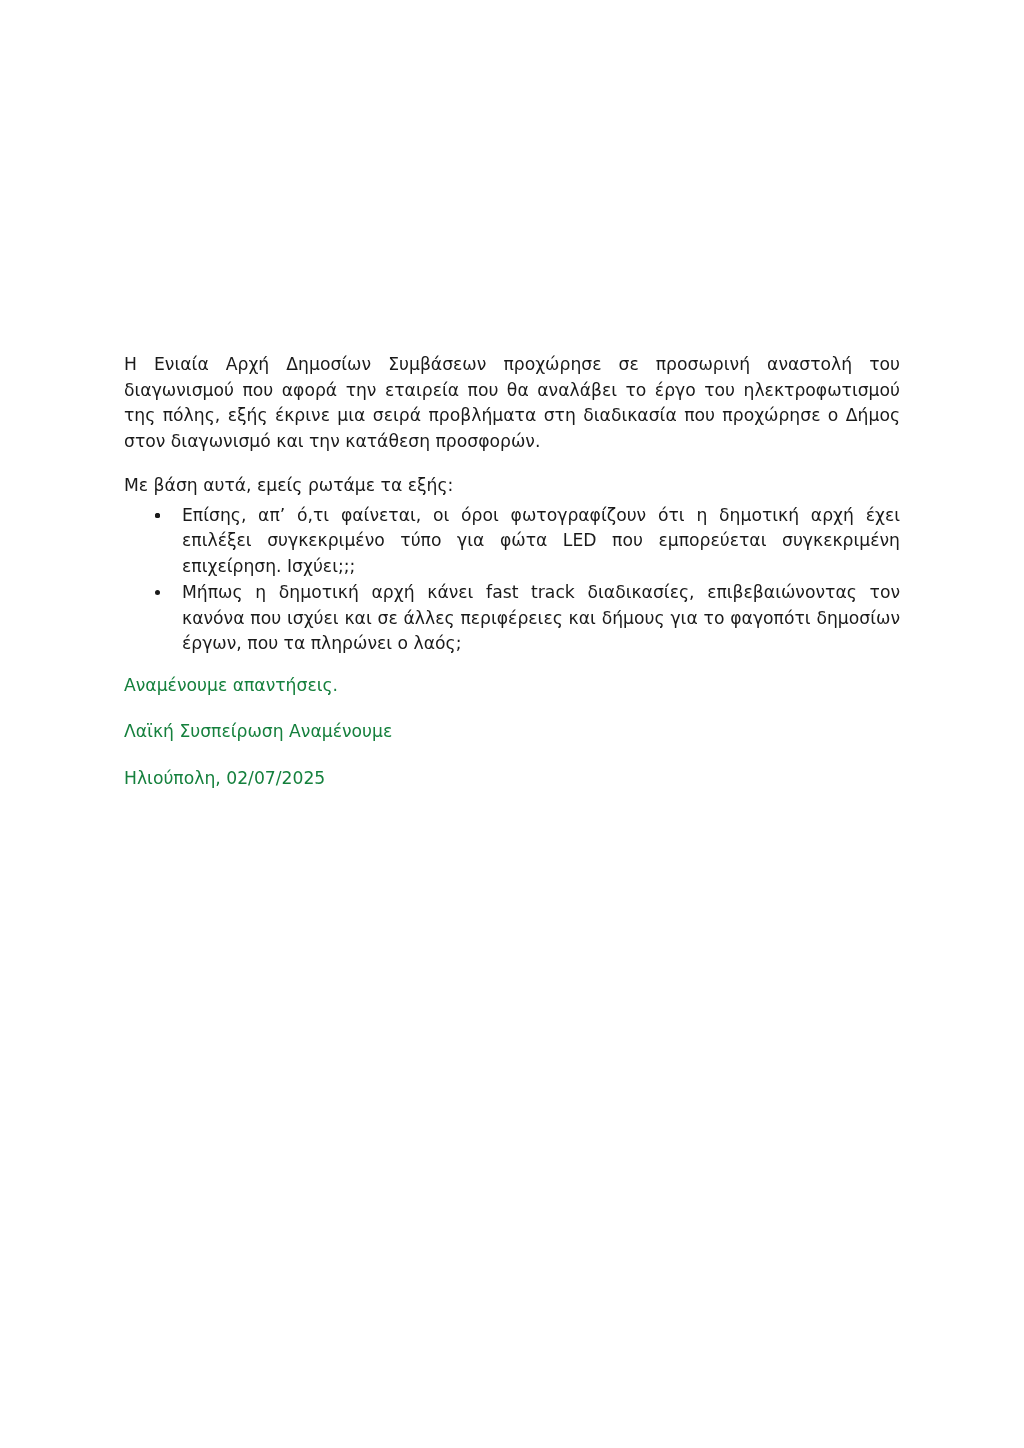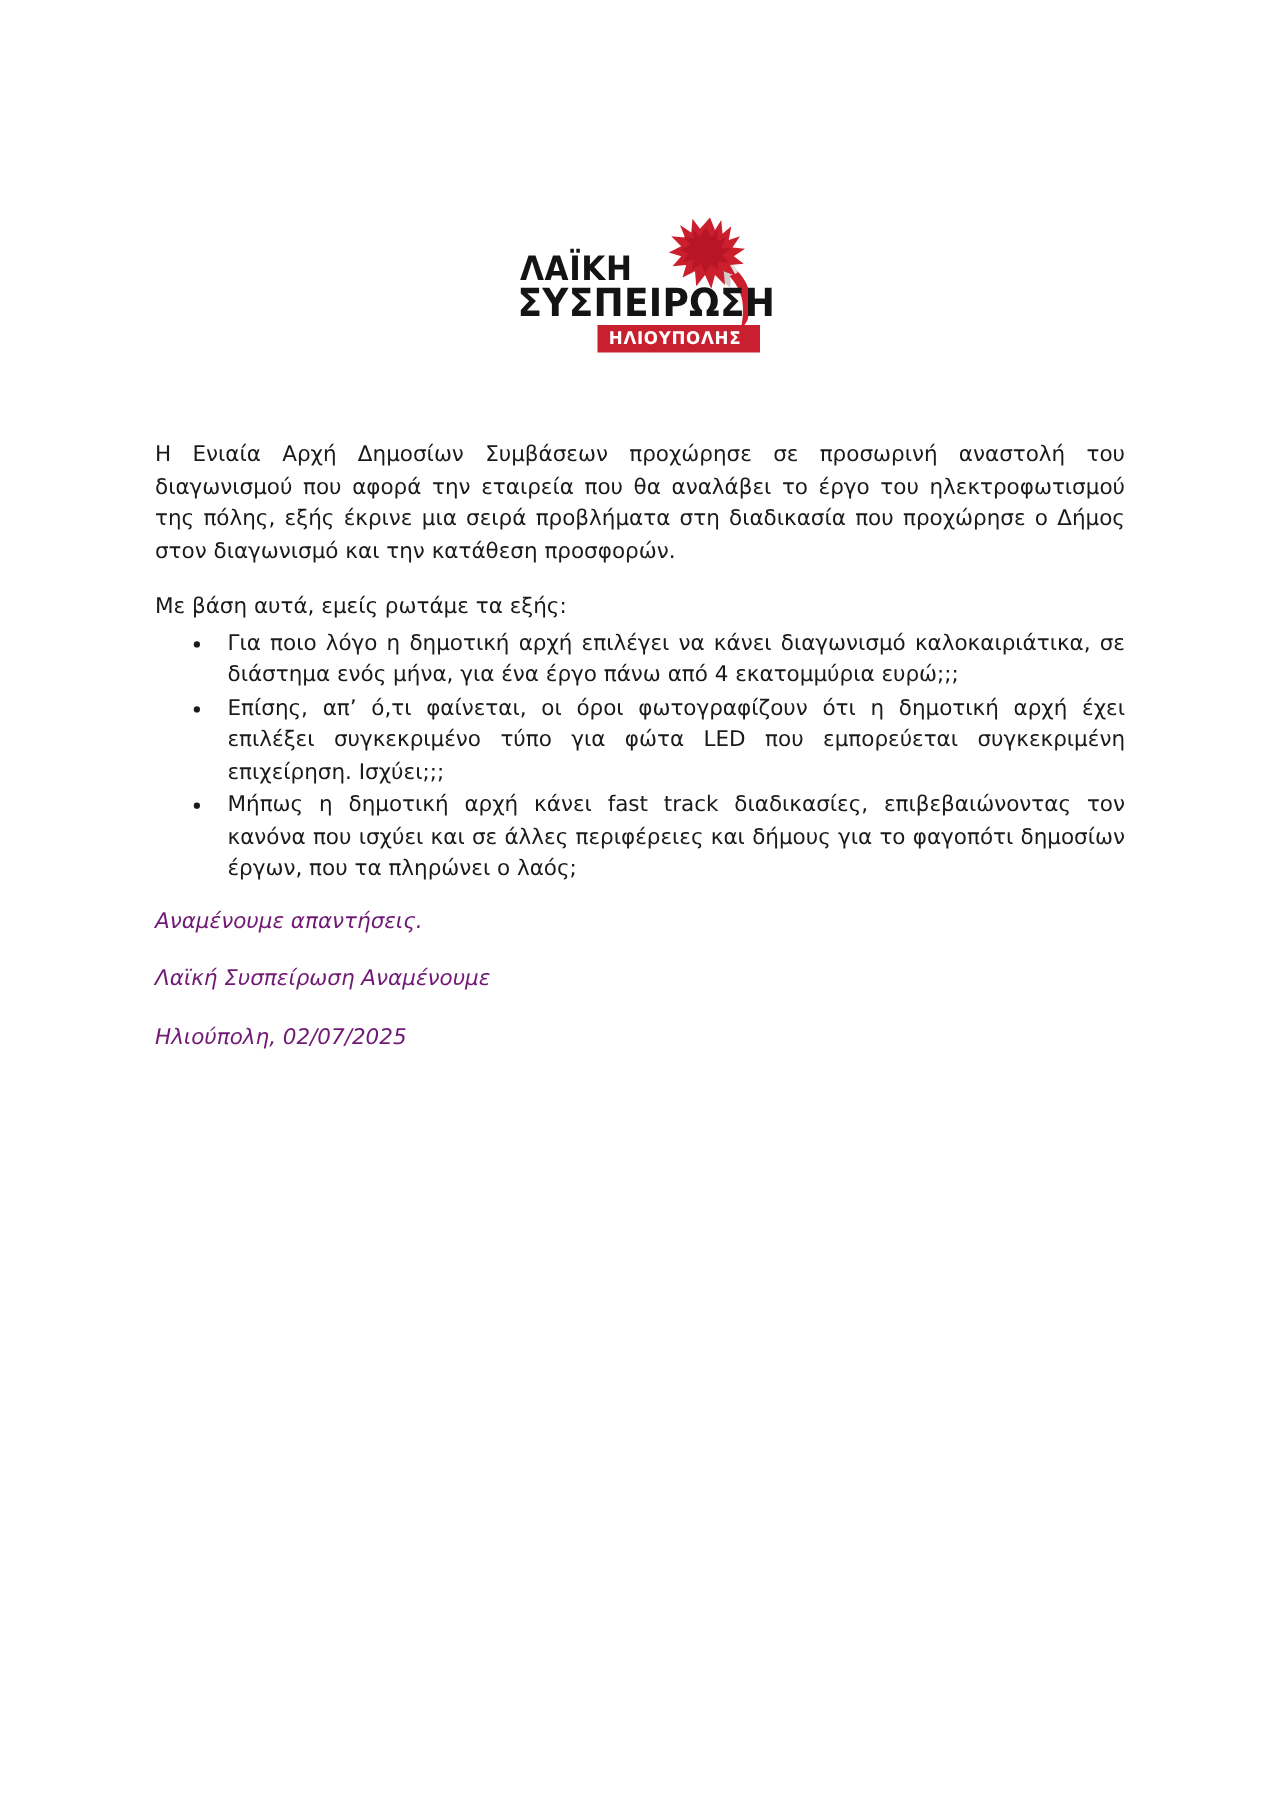--- a/index.html
+++ b/index.html
@@ -120,71 +120,41 @@
     top: 10px;
     width: 5px;
     height: 5px;
     border-radius: 50%;
     background: #1a1a1a;
   }
   .closing {
     font-size: 17.2px;
     line-height: 25.5px;
     margin: 0 0 21px 0;
-    color: #701a75;
-    font-style: italic;
+    color: #15803d;
   }
   .closing:last-child {
     margin-bottom: 0;
   }
 </style>
 </head>
 <body>
 
 <div class="page">
 
-  <div class="logo-block">
-    <div class="logo">
-
-      <div class="logo-flower">
-        <svg viewBox="0 0 88 92" width="88" height="92" aria-hidden="true">
-
-          <path d="M60 40 C 74 50, 80 64, 74 84 C 72 88, 70 90, 69 90 C 70 84, 72 72, 68 62 C 64 52, 57 46, 52 43 Z" fill="#cc1f2d"></path>
-
-          <path d="M46 34 C 56 32, 64 38, 66 46 C 60 50, 52 50, 46 46 C 43 42, 43 36, 46 34 Z" fill="#e3e1e0"></path>
-          <path d="M52 42 C 58 44, 62 50, 60 58 C 55 54, 50 48, 49 44 Z" fill="#cfcdcc"></path>
-
-          <path d="M44 2 L48 12 L53 4 L54 15 L61 9 L59 20 L68 17 L62 26 L72 27 L63 33 L71 39
-                   L60 40 L65 49 L55 45 L56 56 L48 48 L45 59 L40 48 L33 57 L32 45 L22 50 L25 40
-                   L14 41 L21 33 L11 30 L21 25 L13 17 L24 18 L20 8 L29 14 L30 3 L36 11 Z" fill="#cc1f2d"></path>
-          <path d="M41 10 L45 18 L50 12 L50 21 L57 18 L53 26 L61 27 L54 32 L59 38 L50 37
-                   L51 44 L44 40 L40 47 L37 39 L30 44 L30 36 L22 38 L27 31 L20 28 L28 24
-                   L23 17 L31 19 L30 11 L36 17 Z" fill="#b81626"></path>
-        </svg>
-      </div>
-
-      <div class="logo-word-1">ΛΑΪΚΗ</div>
-      <div class="logo-word-2">ΣΥΣΠΕΙΡΩΣΗ</div>
-
-      <div class="logo-banner">
-        <span class="logo-banner-text">ΗΛΙΟΥΠΟΛΗΣ</span>
-      </div>
-    </div>
-  </div>
 
   <div class="content">
 
     <p class="para">Η Ενιαία Αρχή Δημοσίων Συμβάσεων προχώρησε σε προσωρινή αναστολή του διαγωνισμού που αφορά την εταιρεία που θα αναλάβει το έργο του ηλεκτροφωτισμού της πόλης, εξής έκρινε μια σειρά προβλήματα στη διαδικασία που προχώρησε ο Δήμος στον διαγωνισμό και την κατάθεση προσφορών.</p>
 
     <p class="para tight">Με βάση αυτά, εμείς ρωτάμε τα εξής:</p>
 
     <ul class="bullet-list">
       <li class="bullet-item">
         <span class="bullet-dot"></span>
-        <span>Για ποιο λόγο η δημοτική αρχή επιλέγει να κάνει διαγωνισμό καλοκαιριάτικα, σε διάστημα ενός μήνα, για ένα έργο πάνω από 4 εκατομμύρια ευρώ;;;</span>
       </li>
       <li class="bullet-item">
         <span class="bullet-dot"></span>
         <span>Επίσης, απ’ ό,τι φαίνεται, οι όροι φωτογραφίζουν ότι η δημοτική αρχή έχει επιλέξει συγκεκριμένο τύπο για φώτα LED που εμπορεύεται συγκεκριμένη επιχείρηση. Ισχύει;;;</span>
       </li>
       <li class="bullet-item">
         <span class="bullet-dot"></span>
         <span>Μήπως η δημοτική αρχή κάνει fast track διαδικασίες, επιβεβαιώνοντας τον κανόνα που ισχύει και σε άλλες περιφέρειες και δήμους για το φαγοπότι δημοσίων έργων, που τα πληρώνει ο λαός;</span>
       </li>
     </ul>

